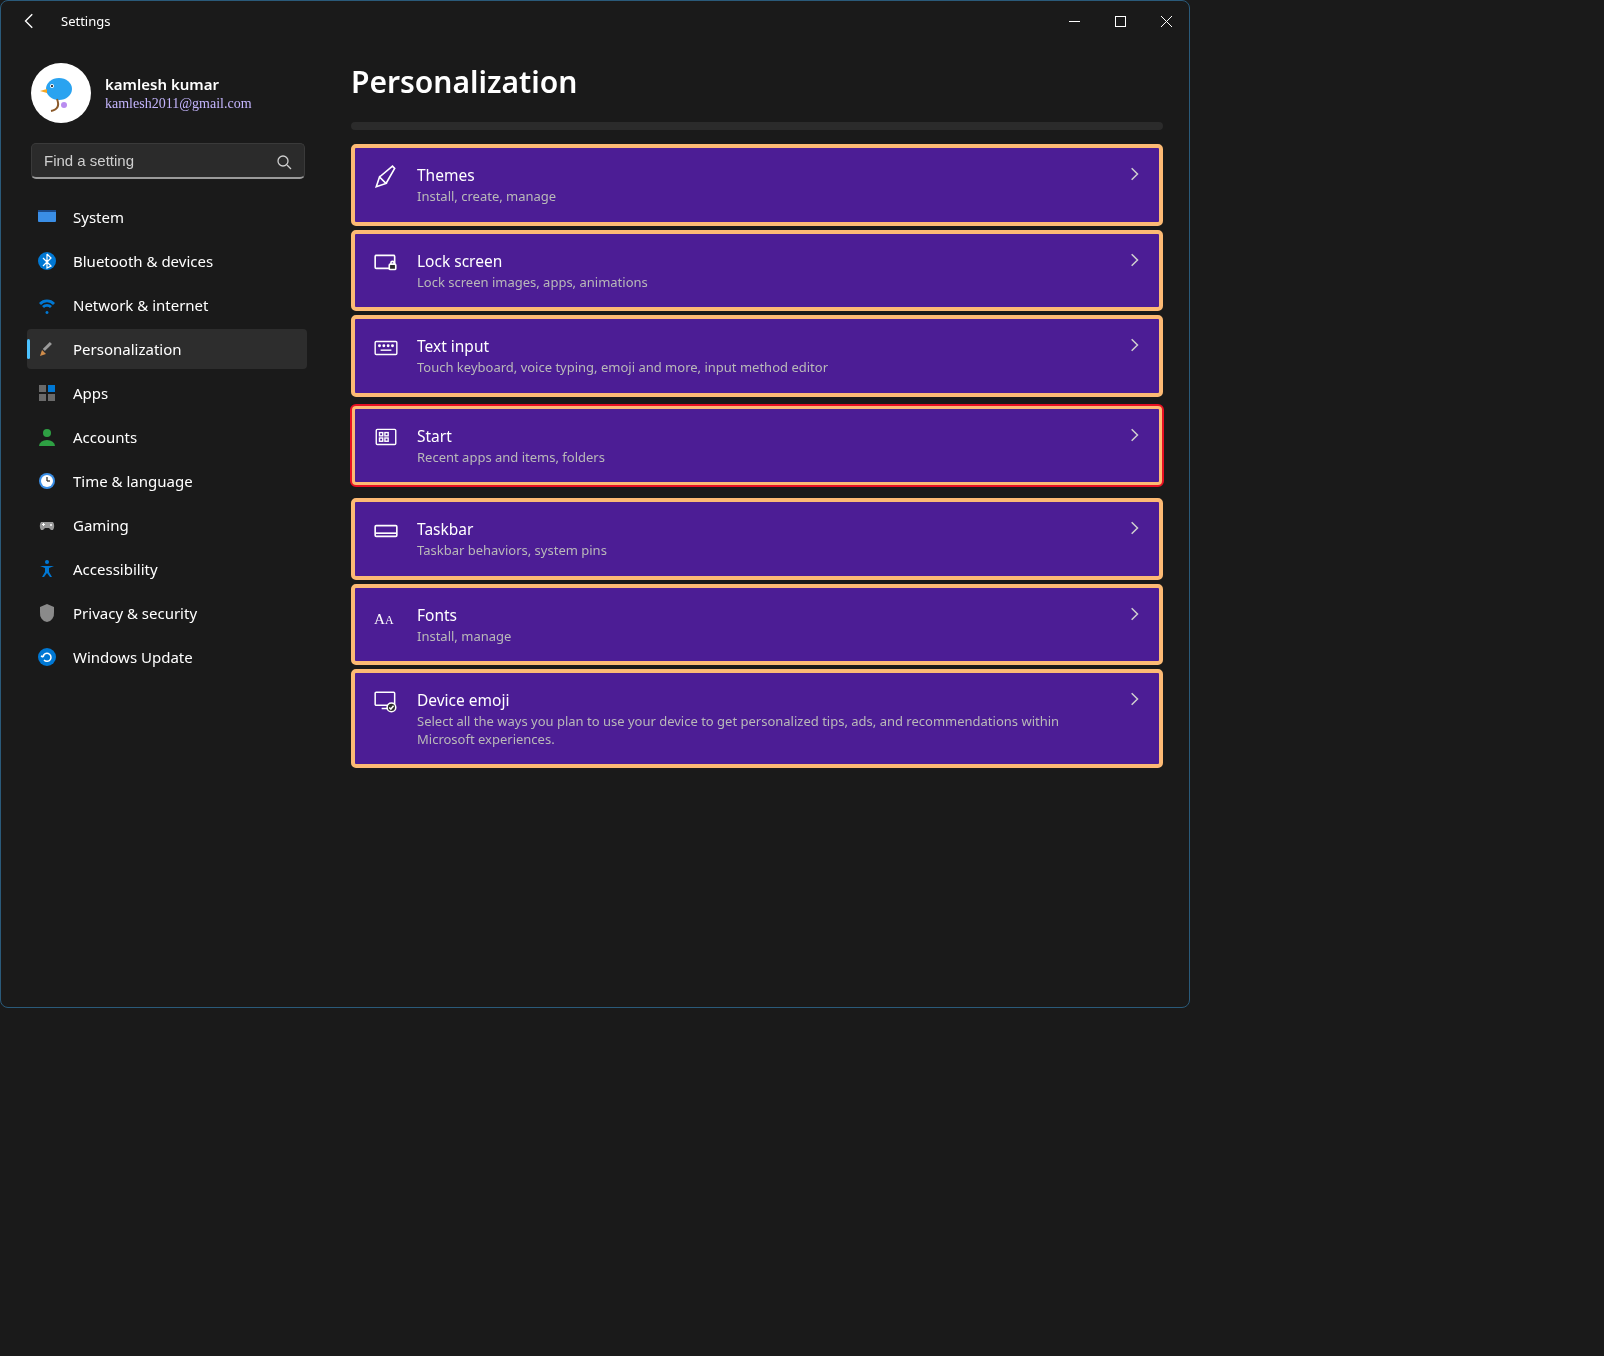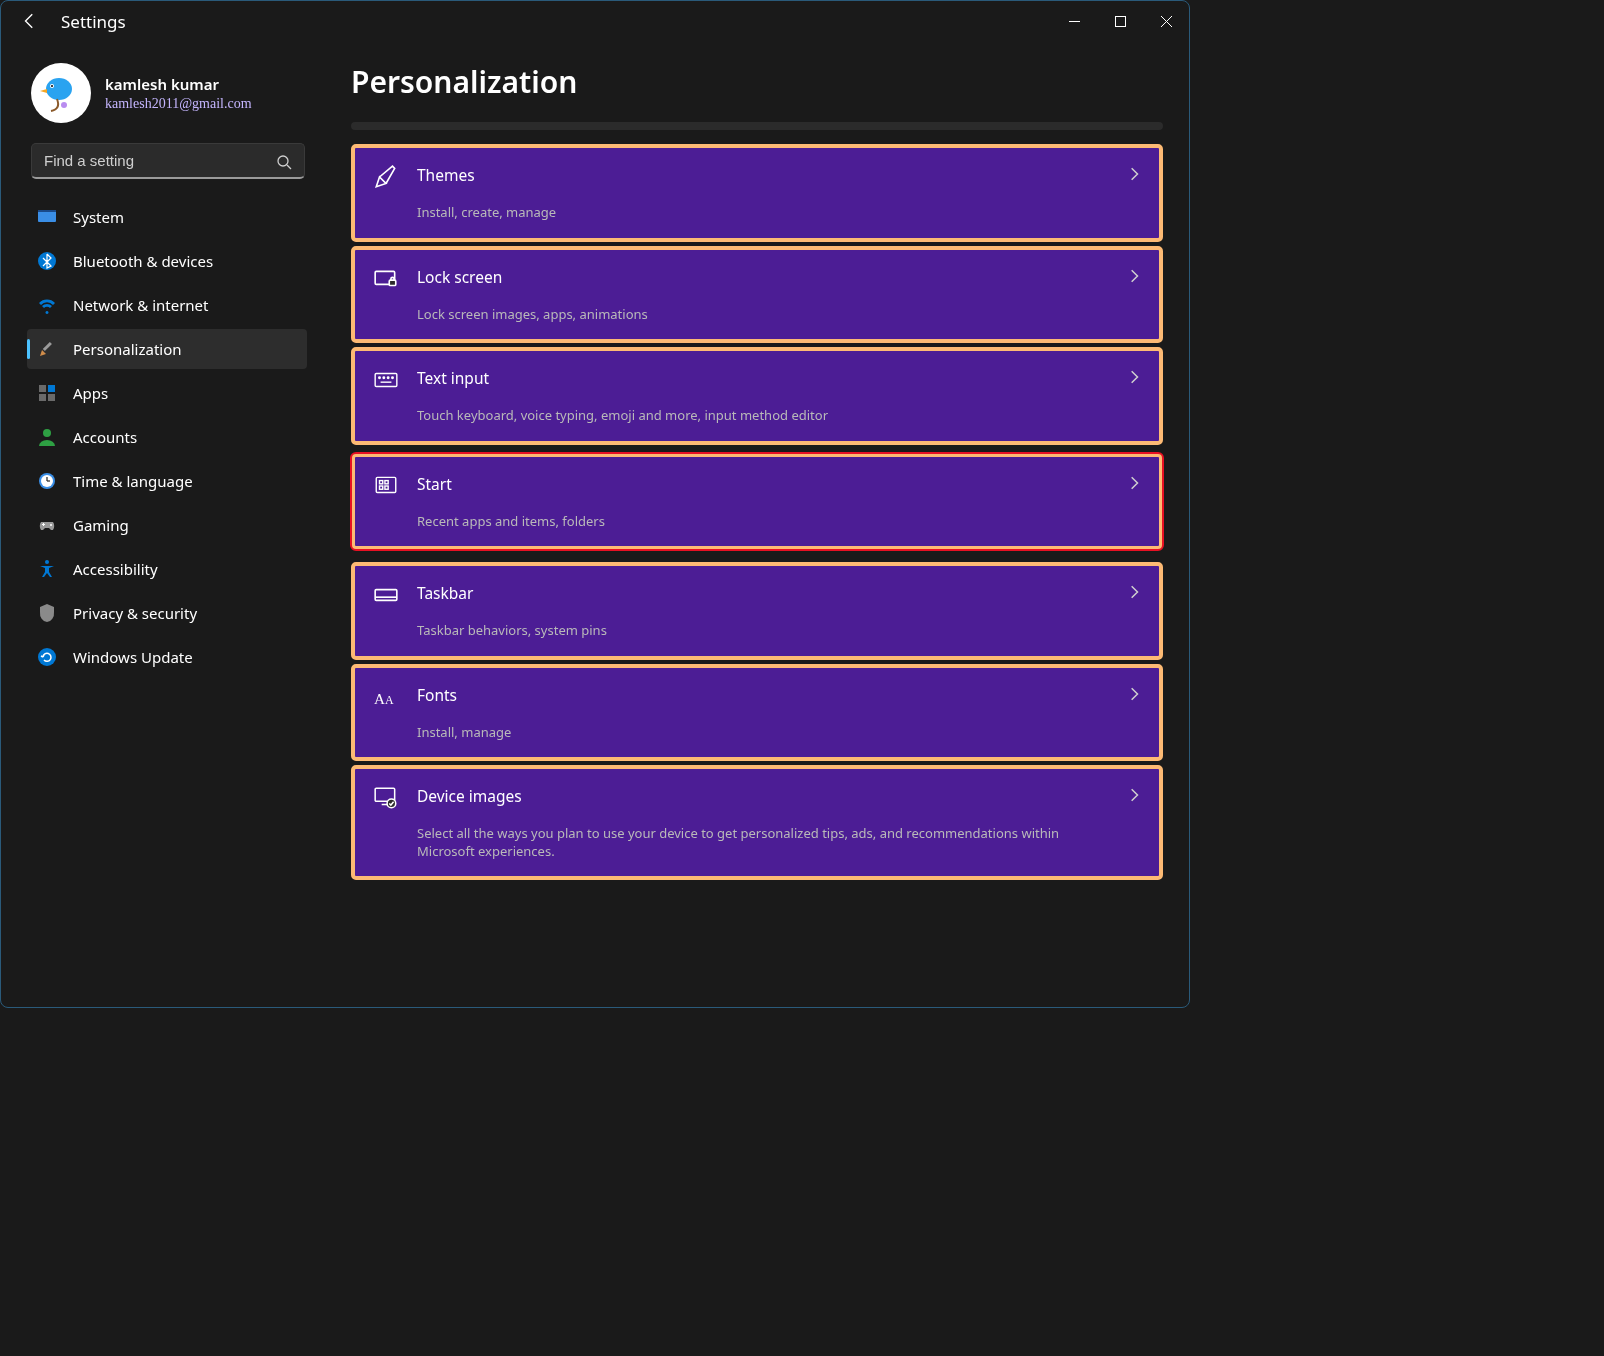--- a/index.html
+++ b/index.html
@@ -19,21 +19,21 @@
     align-items: center;
     justify-content: space-between;
     padding: 0 0 0 20px;
   }
   .titlebar-left {
     display: flex;
     align-items: center;
     gap: 22px;
   }
   .back-arrow { width: 18px; height: 18px; cursor: pointer; }
-  .app-title { font-size: 17px; color: #fff; }
+  .app-title { font-size: 13px; color: #fff; }
   .window-controls { display: flex; }
   .win-btn {
     width: 46px; height: 32px;
     display: flex; align-items: center; justify-content: center;
     cursor: pointer;
   }
 
   .main-layout { display: flex; height: calc(100% - 40px); }
 
   .sidebar {
@@ -113,21 +113,21 @@
   }
   .card.highlighted {
     outline: 2px solid #e81123;
     outline-offset: -1px;
     margin-top: 8px;
     margin-bottom: 12px;
   }
   .card-icon { width: 26px; height: 26px; display:flex; align-items:center; justify-content:center; flex-shrink:0; color:#fff; }
   .card-text { flex: 1; }
   .card-title { font-size: 15.5px; font-weight: 400; }
-  .card-desc { font-size: 13px; color: #b9b9b9; margin-top: 18px; line-height: 1.35; }
+  .card-desc { font-size: 13px; color: #b9b9b9; margin-top: 2px; line-height: 1.35; }
   .chevron { width: 14px; height: 14px; flex-shrink: 0; color: #cfcfcf; }
 </style>
 </head>
 <body>
 
 <div class="titlebar">
   <div class="titlebar-left">
     <span class="back-arrow">
       <svg viewBox="0 0 16 16" fill="none" stroke="#fff" stroke-width="1.2">
           <path d="M10 2 L4 8 L10 14"></path>
@@ -405,21 +405,21 @@
     <div class="card">
       <span class="card-icon">
         <svg viewBox="0 0 24 24" fill="none" stroke="currentColor" stroke-width="1.4">
             <rect x="2" y="3" width="18" height="12" rx="1"></rect>
             <line x1="8" y1="18" x2="14" y2="18"></line>
             <circle cx="17" cy="17" r="4" fill="#2b2b2b"></circle>
             <path d="M15 17 l1.5 1.5 L19 15.5"></path>
           </svg>
       </span>
       <div class="card-text">
-        <div class="card-title">Device images</div>
+        <div class="card-title">Device emoji</div>
         <div class="card-desc">Select all the ways you plan to use your device to get personalized tips, ads, and recommendations within Microsoft experiences.</div>
       </div>
       <span class="chevron"><svg viewBox="0 0 12 12" fill="none" stroke="currentColor" stroke-width="1.3">
             <path d="M4 1 L9 6 L4 11"></path>
           </svg></span>
     </div>
 
   </main>
 </div>
 

